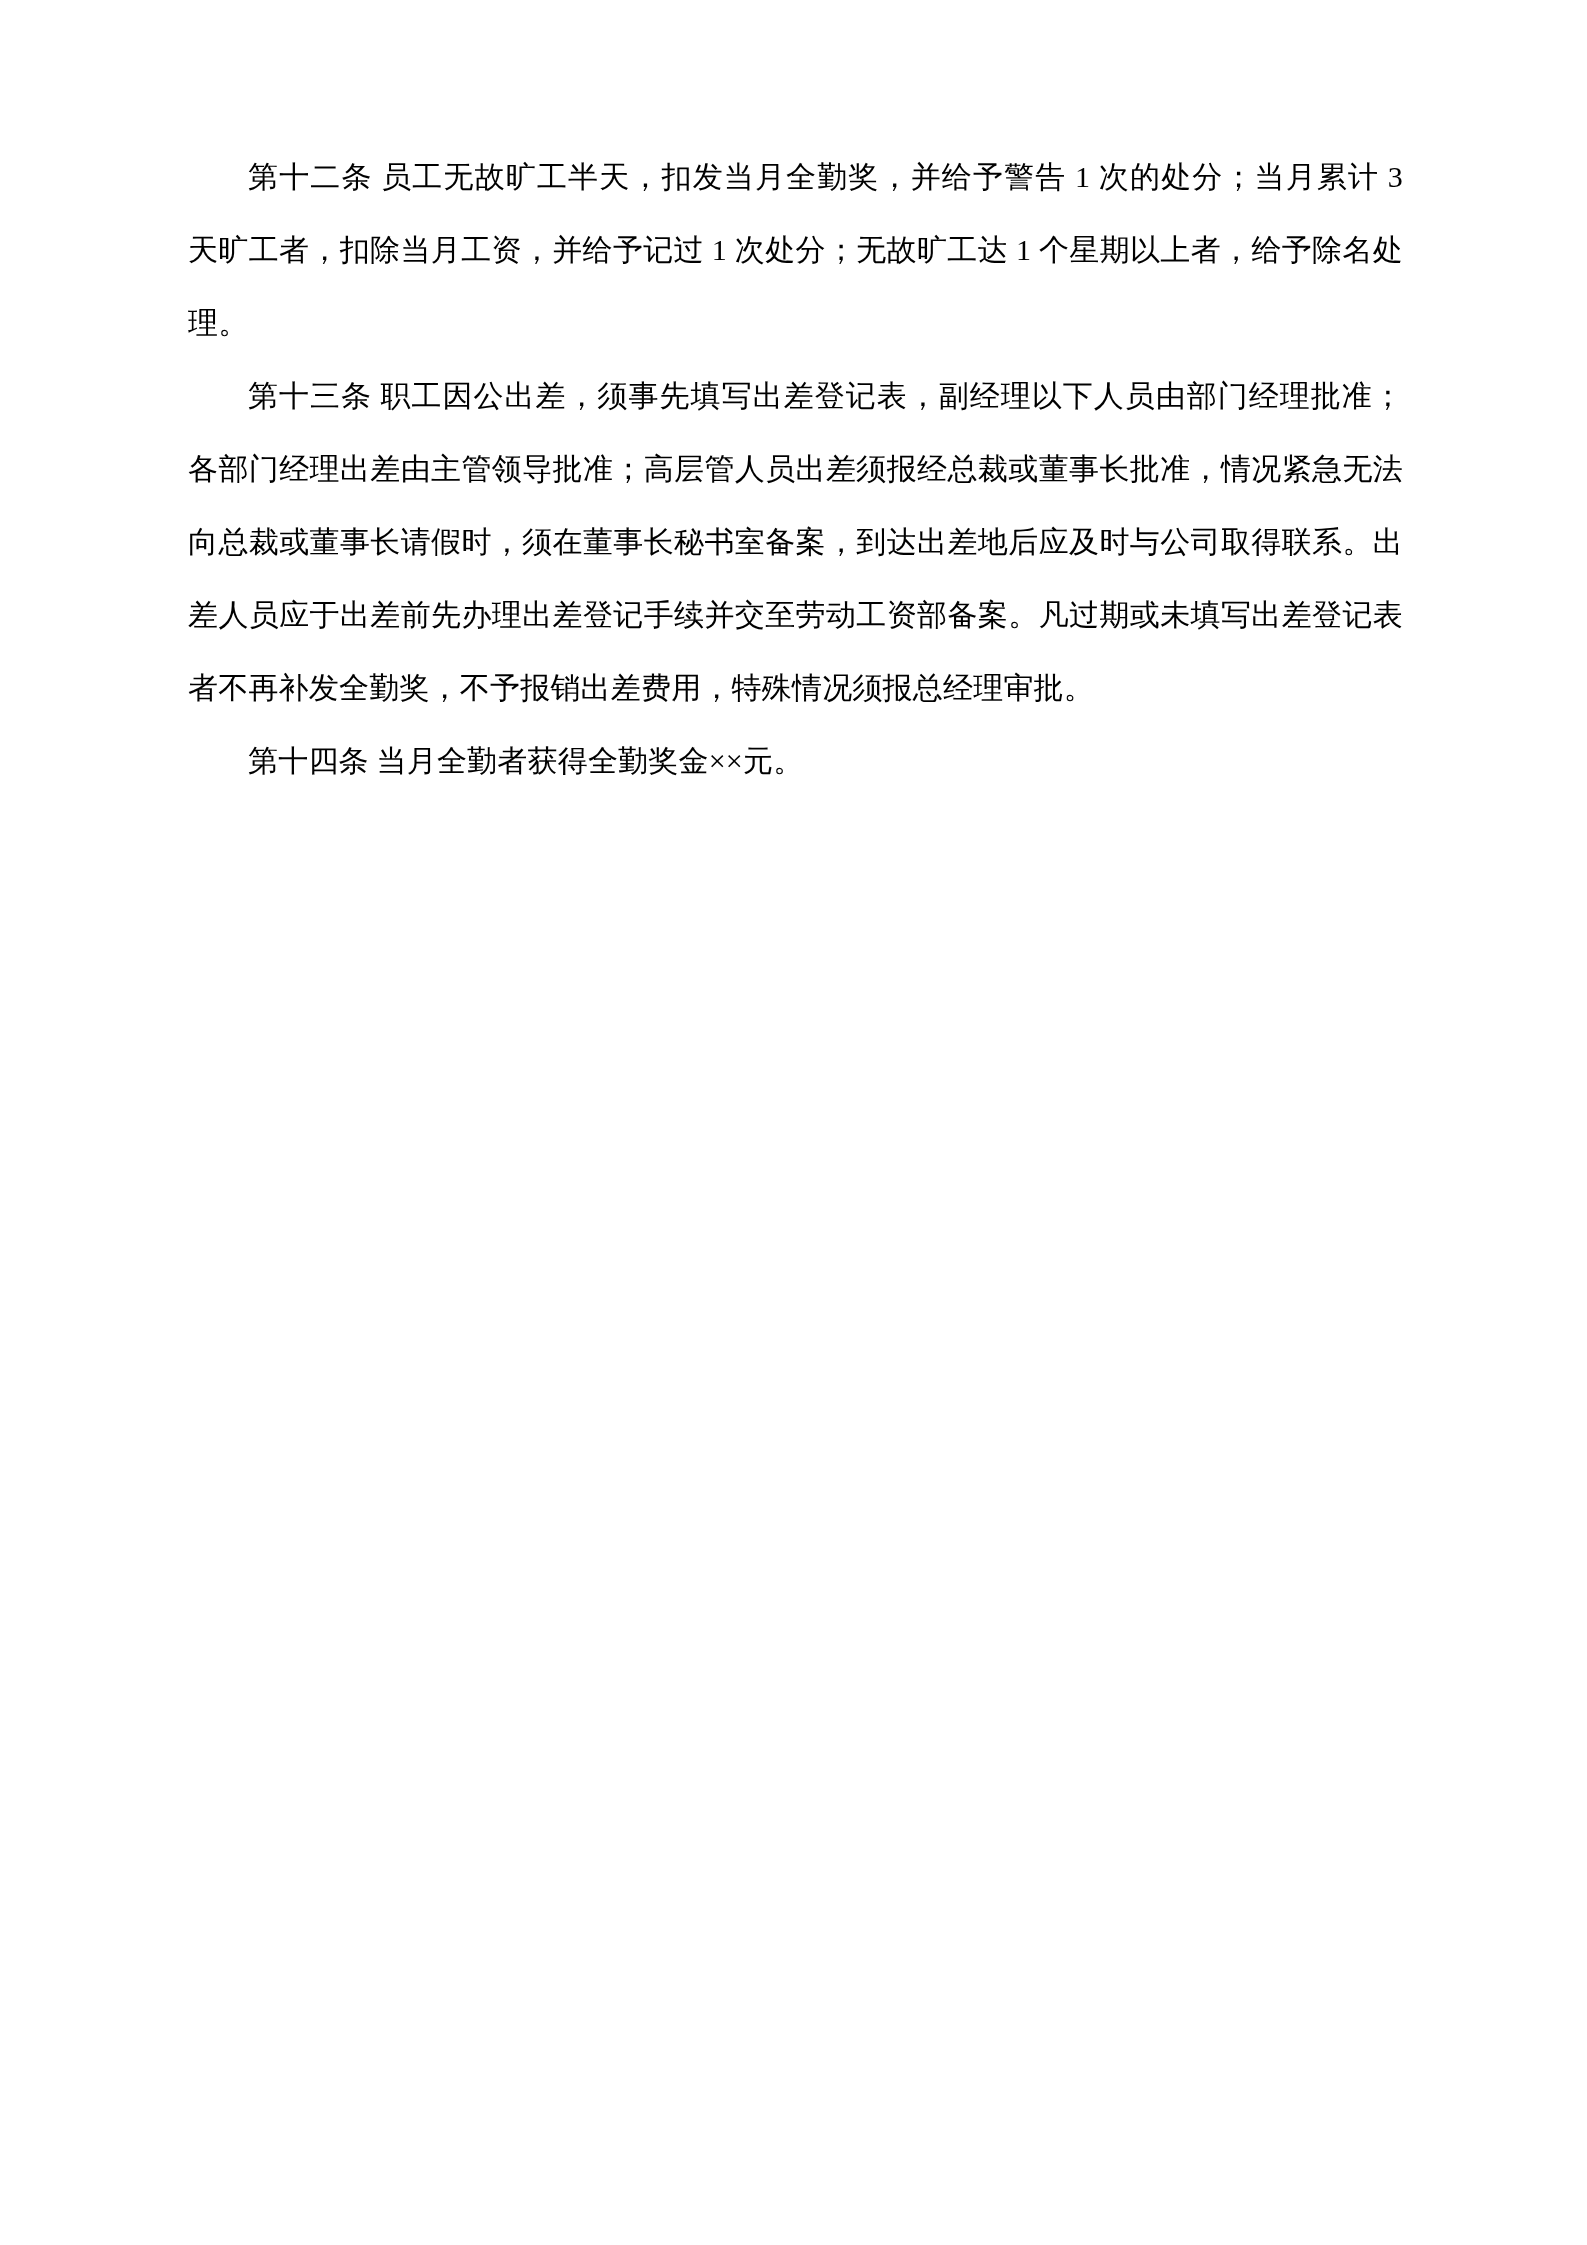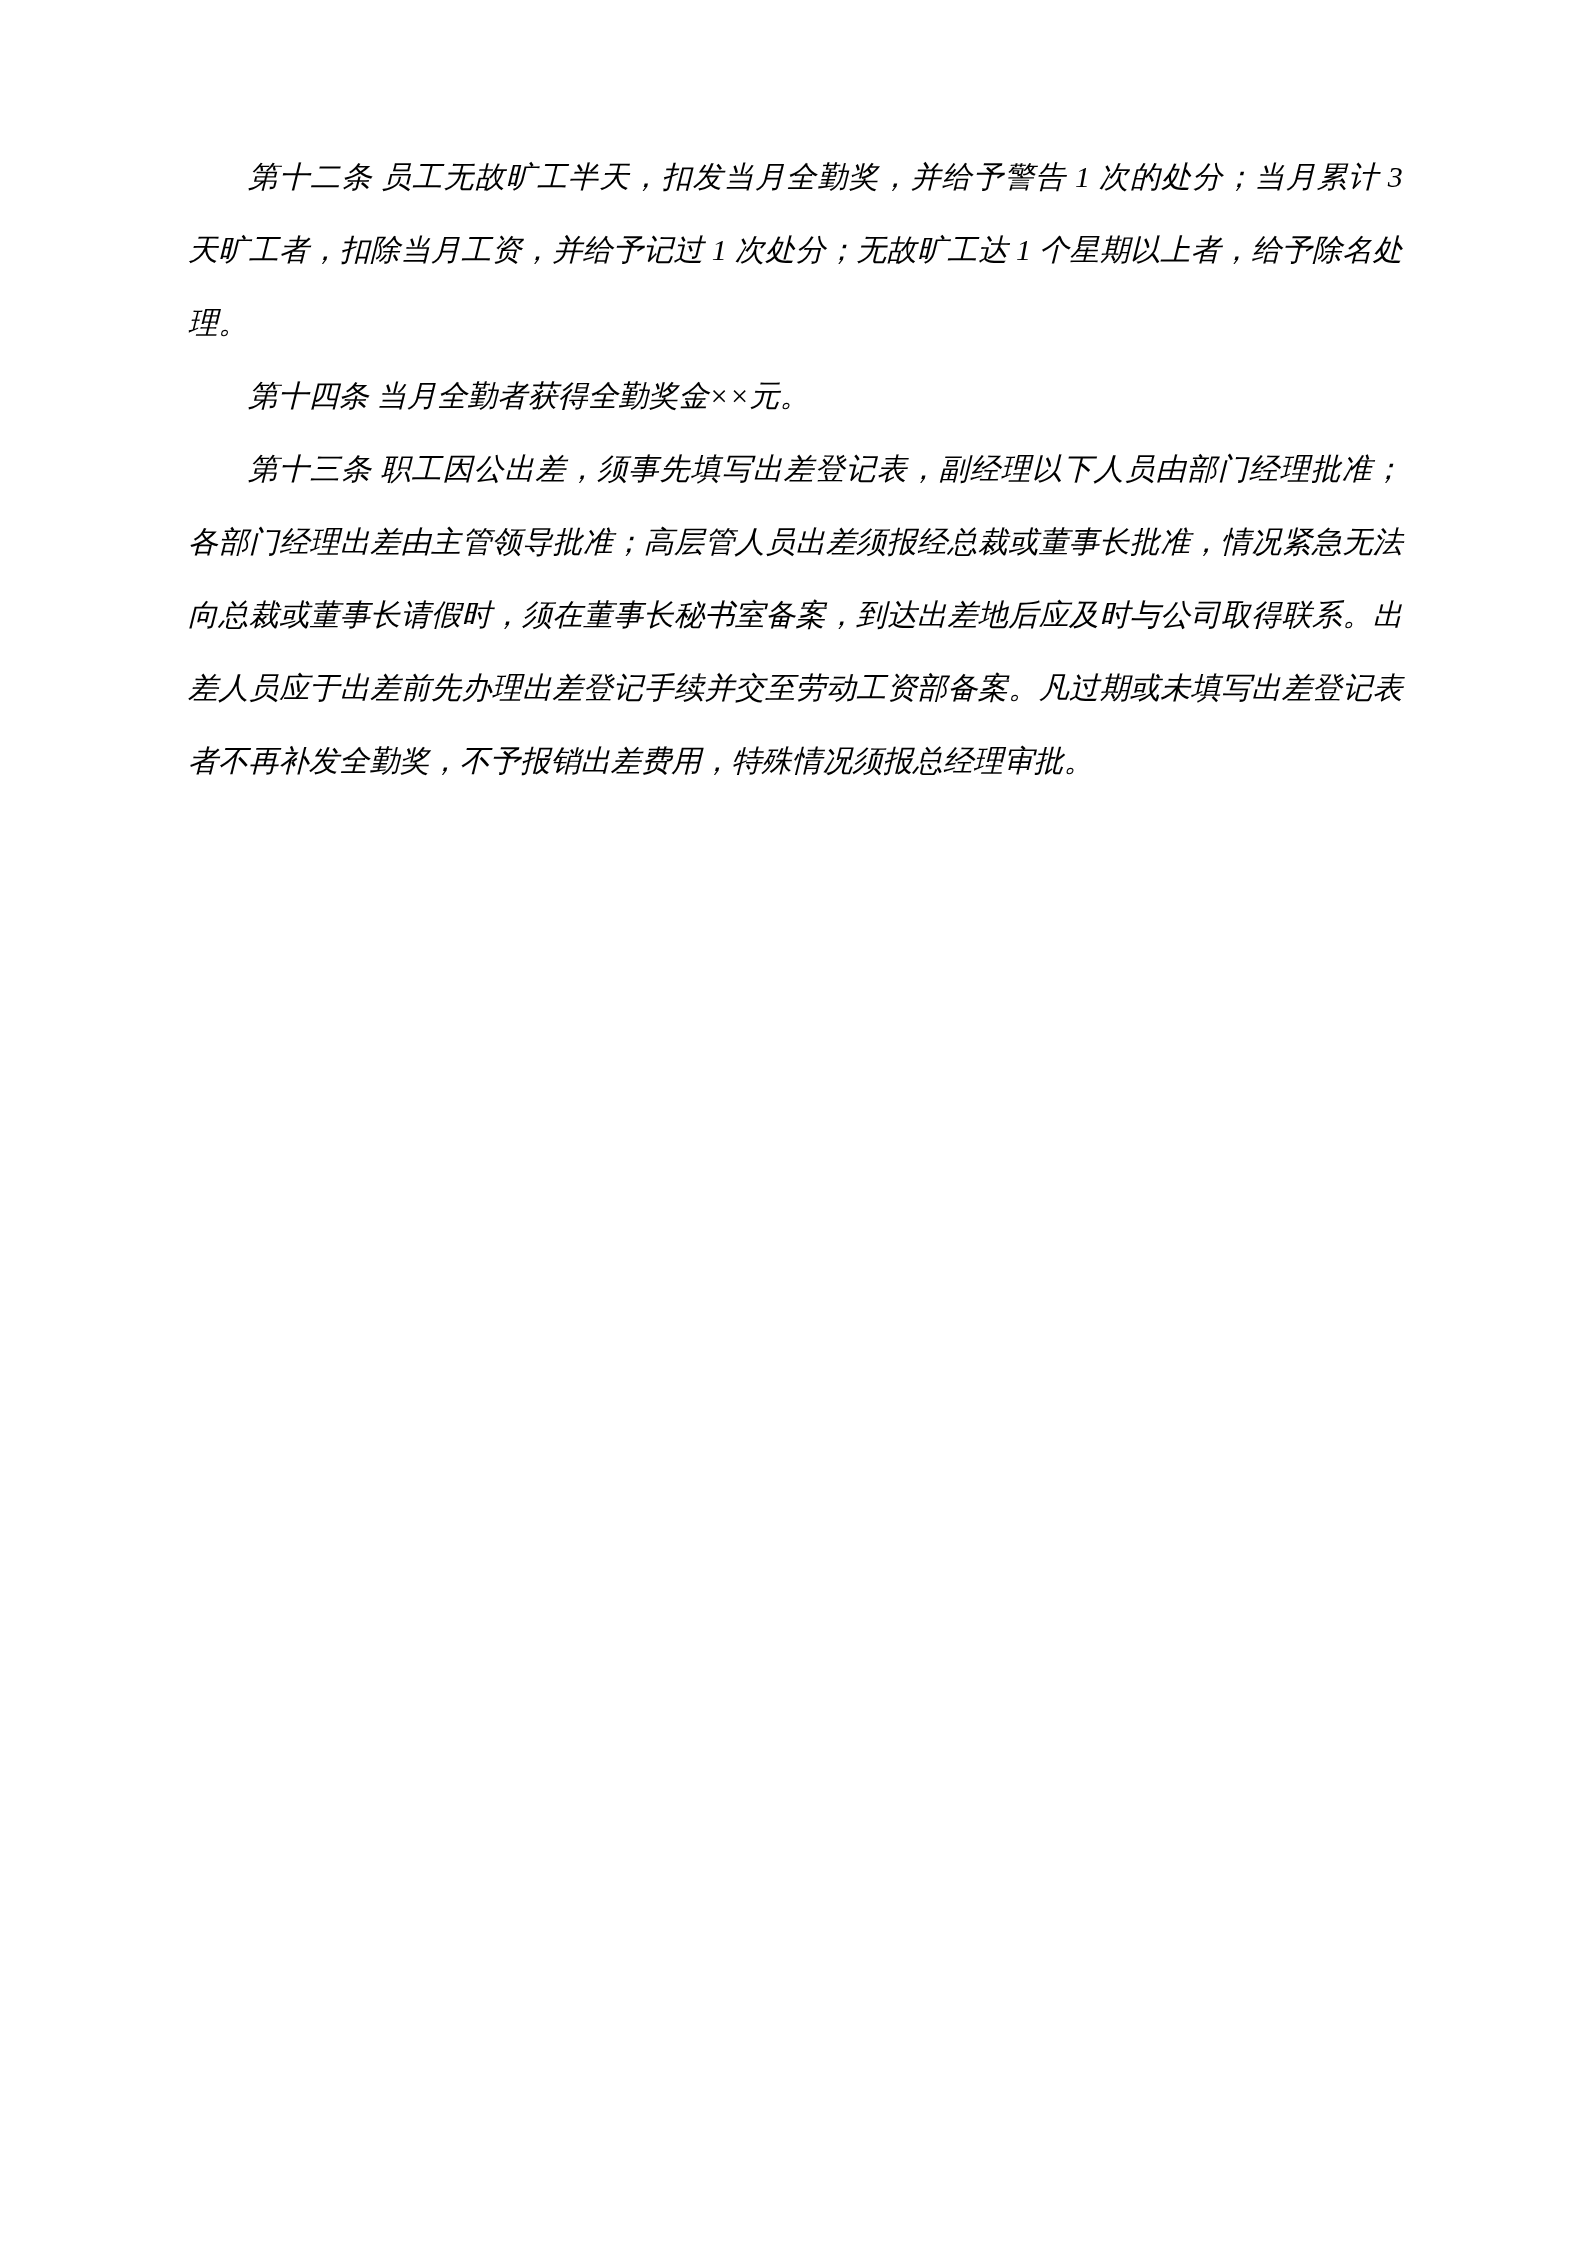--- a/index.html
+++ b/index.html
@@ -12,21 +12,20 @@
     color: #000000;
   }
   .page {
     position: relative;
     width: 1587px;
     height: 2245px;
     margin: 0 auto;
     background: #ffffff;
     box-sizing: border-box;
     overflow: hidden;
-    font-style: italic;
   }
   .content {
     position: absolute;
     left: 188px;
     top: 140px;
     width: 1215px;
   }
   .para {
     font-size: 30px;
     line-height: 73px;
@@ -40,16 +39,16 @@
   .para + .para {
     margin-top: 0px;
   }
 </style>
 </head>
 <body>
 
 <div class="page">
   <div class="content">
     <p class="para">第十二条  员工无故旷工半天，扣发当月全勤奖，并给予警告 1 次的处分；当月累计 3 天旷工者，扣除当月工资，并给予记过 1 次处分；无故旷工达 1 个星期以上者，给予除名处理。</p>
+    <p class="para">第十三条  职工因公出差，须事先填写出差登记表，副经理以下人员由部门经理批准；各部门经理出差由主管领导批准；高层管人员出差须报经总裁或董事长批准，情况紧急无法向总裁或董事长请假时，须在董事长秘书室备案，到达出差地后应及时与公司取得联系。出差人员应于出差前先办理出差登记手续并交至劳动工资部备案。凡过期或未填写出差登记表者不再补发全勤奖，不予报销出差费用，特殊情况须报总经理审批。</p>
     <p class="para">第十四条  当月全勤者获得全勤奖金××元。</p>
-    <p class="para">第十三条  职工因公出差，须事先填写出差登记表，副经理以下人员由部门经理批准；各部门经理出差由主管领导批准；高层管人员出差须报经总裁或董事长批准，情况紧急无法向总裁或董事长请假时，须在董事长秘书室备案，到达出差地后应及时与公司取得联系。出差人员应于出差前先办理出差登记手续并交至劳动工资部备案。凡过期或未填写出差登记表者不再补发全勤奖，不予报销出差费用，特殊情况须报总经理审批。</p>
   </div>
 </div>
 
 </body></html>

